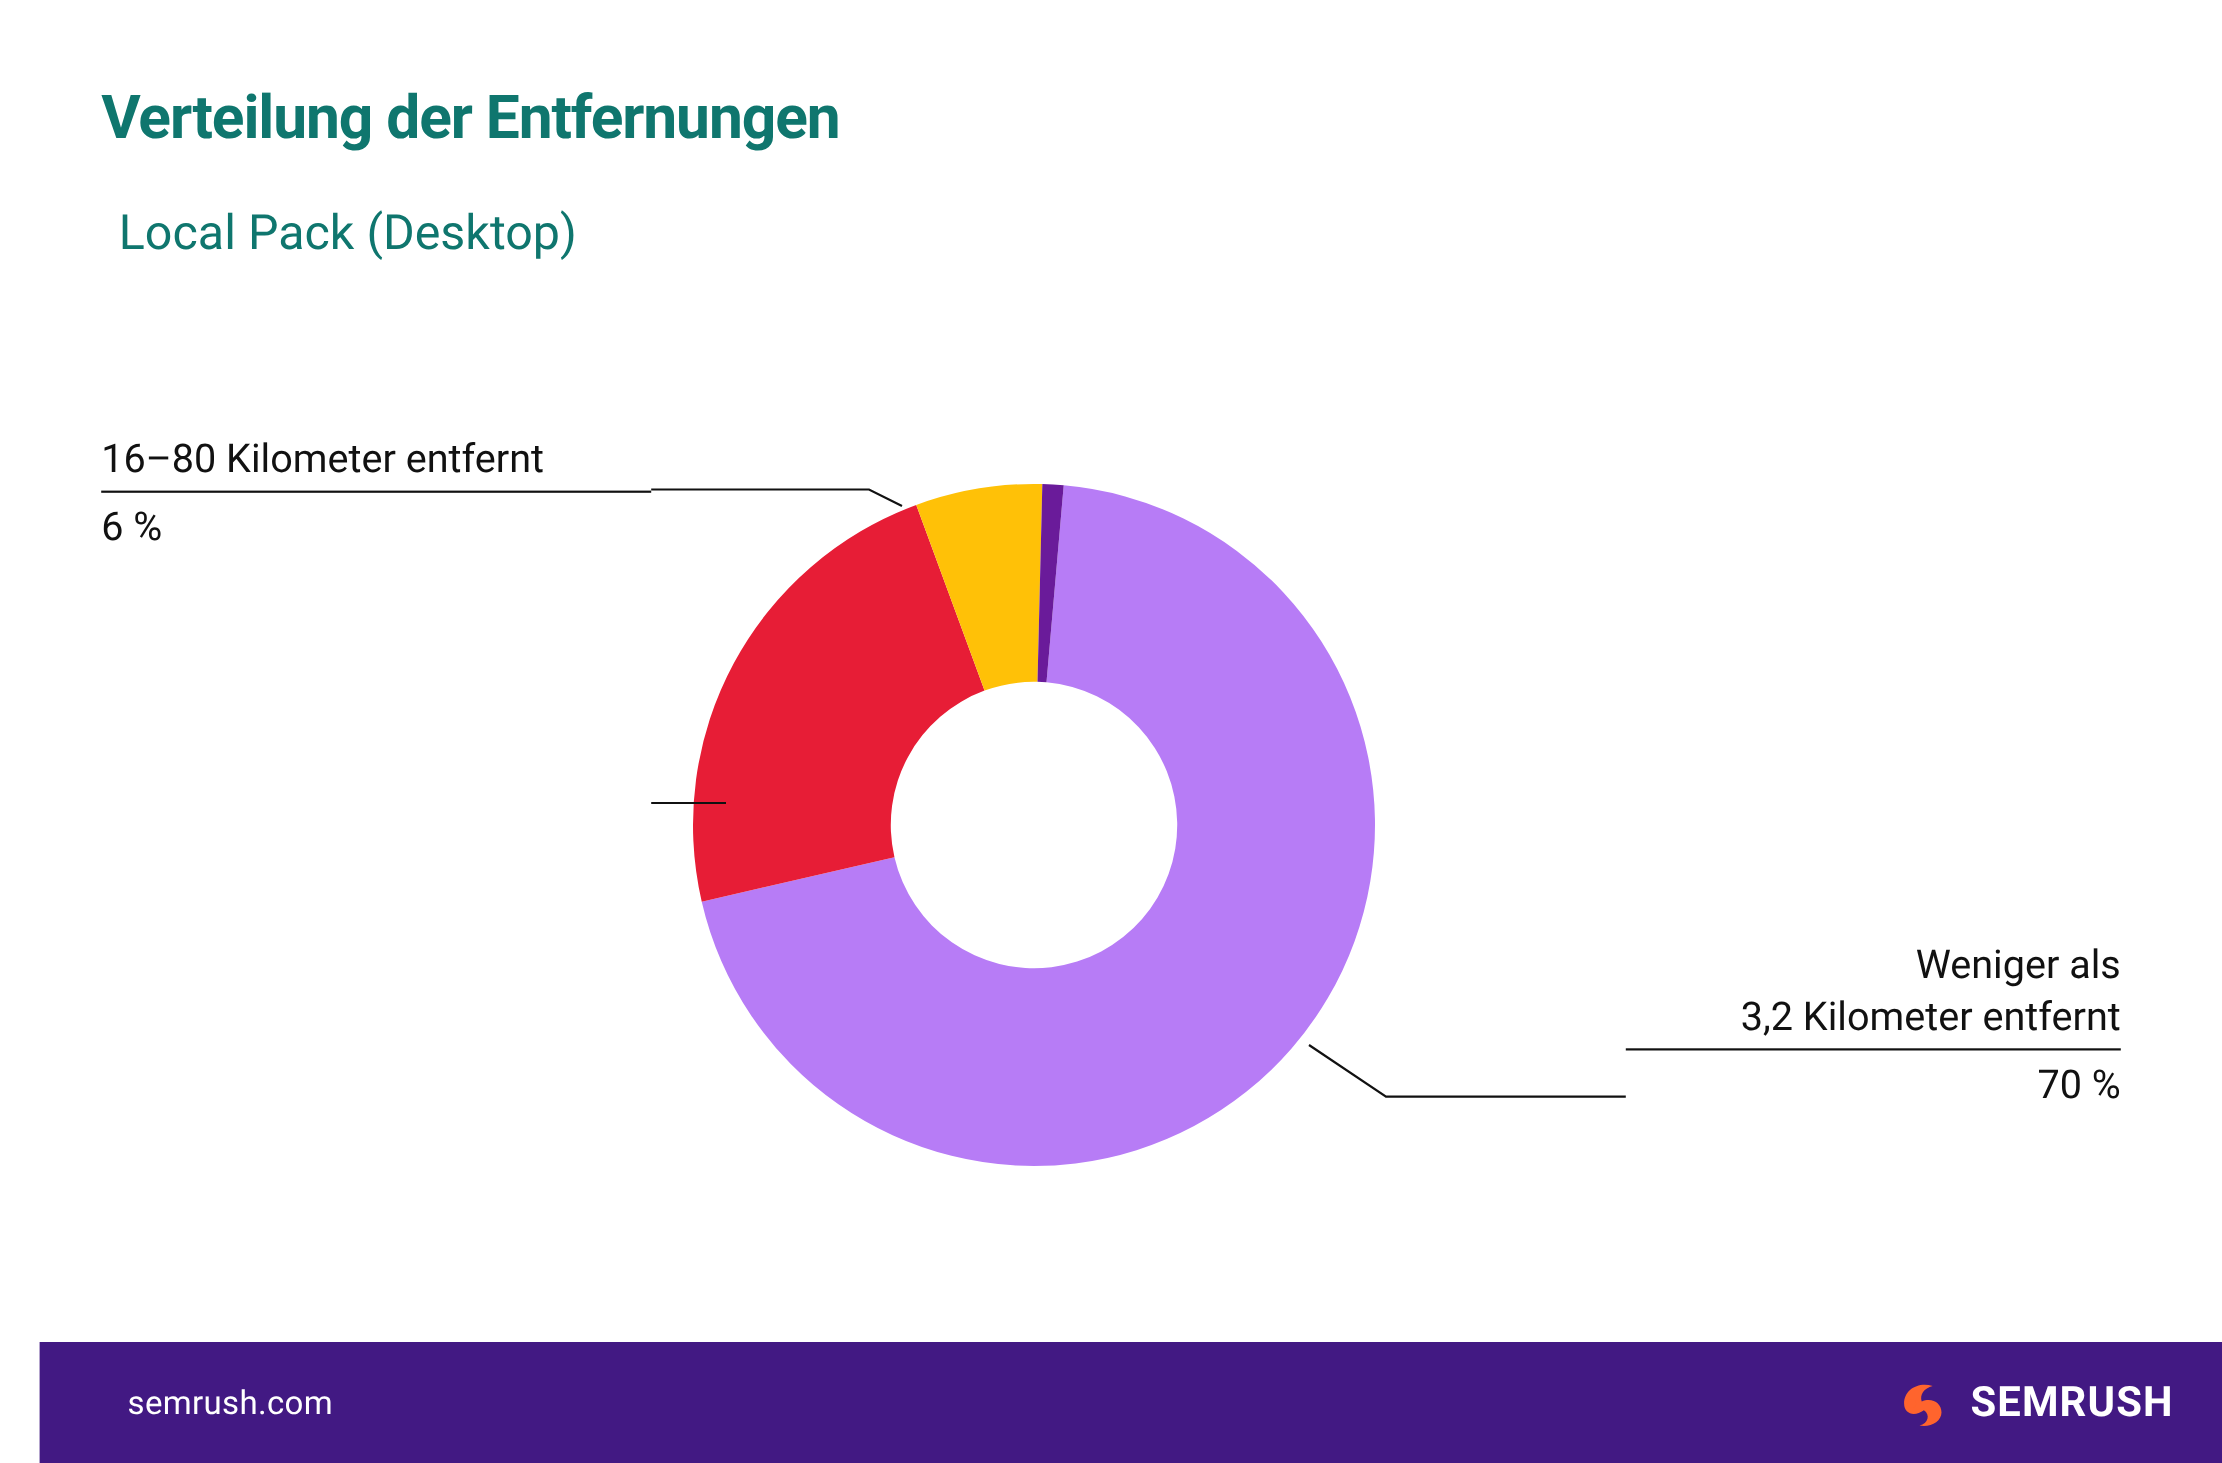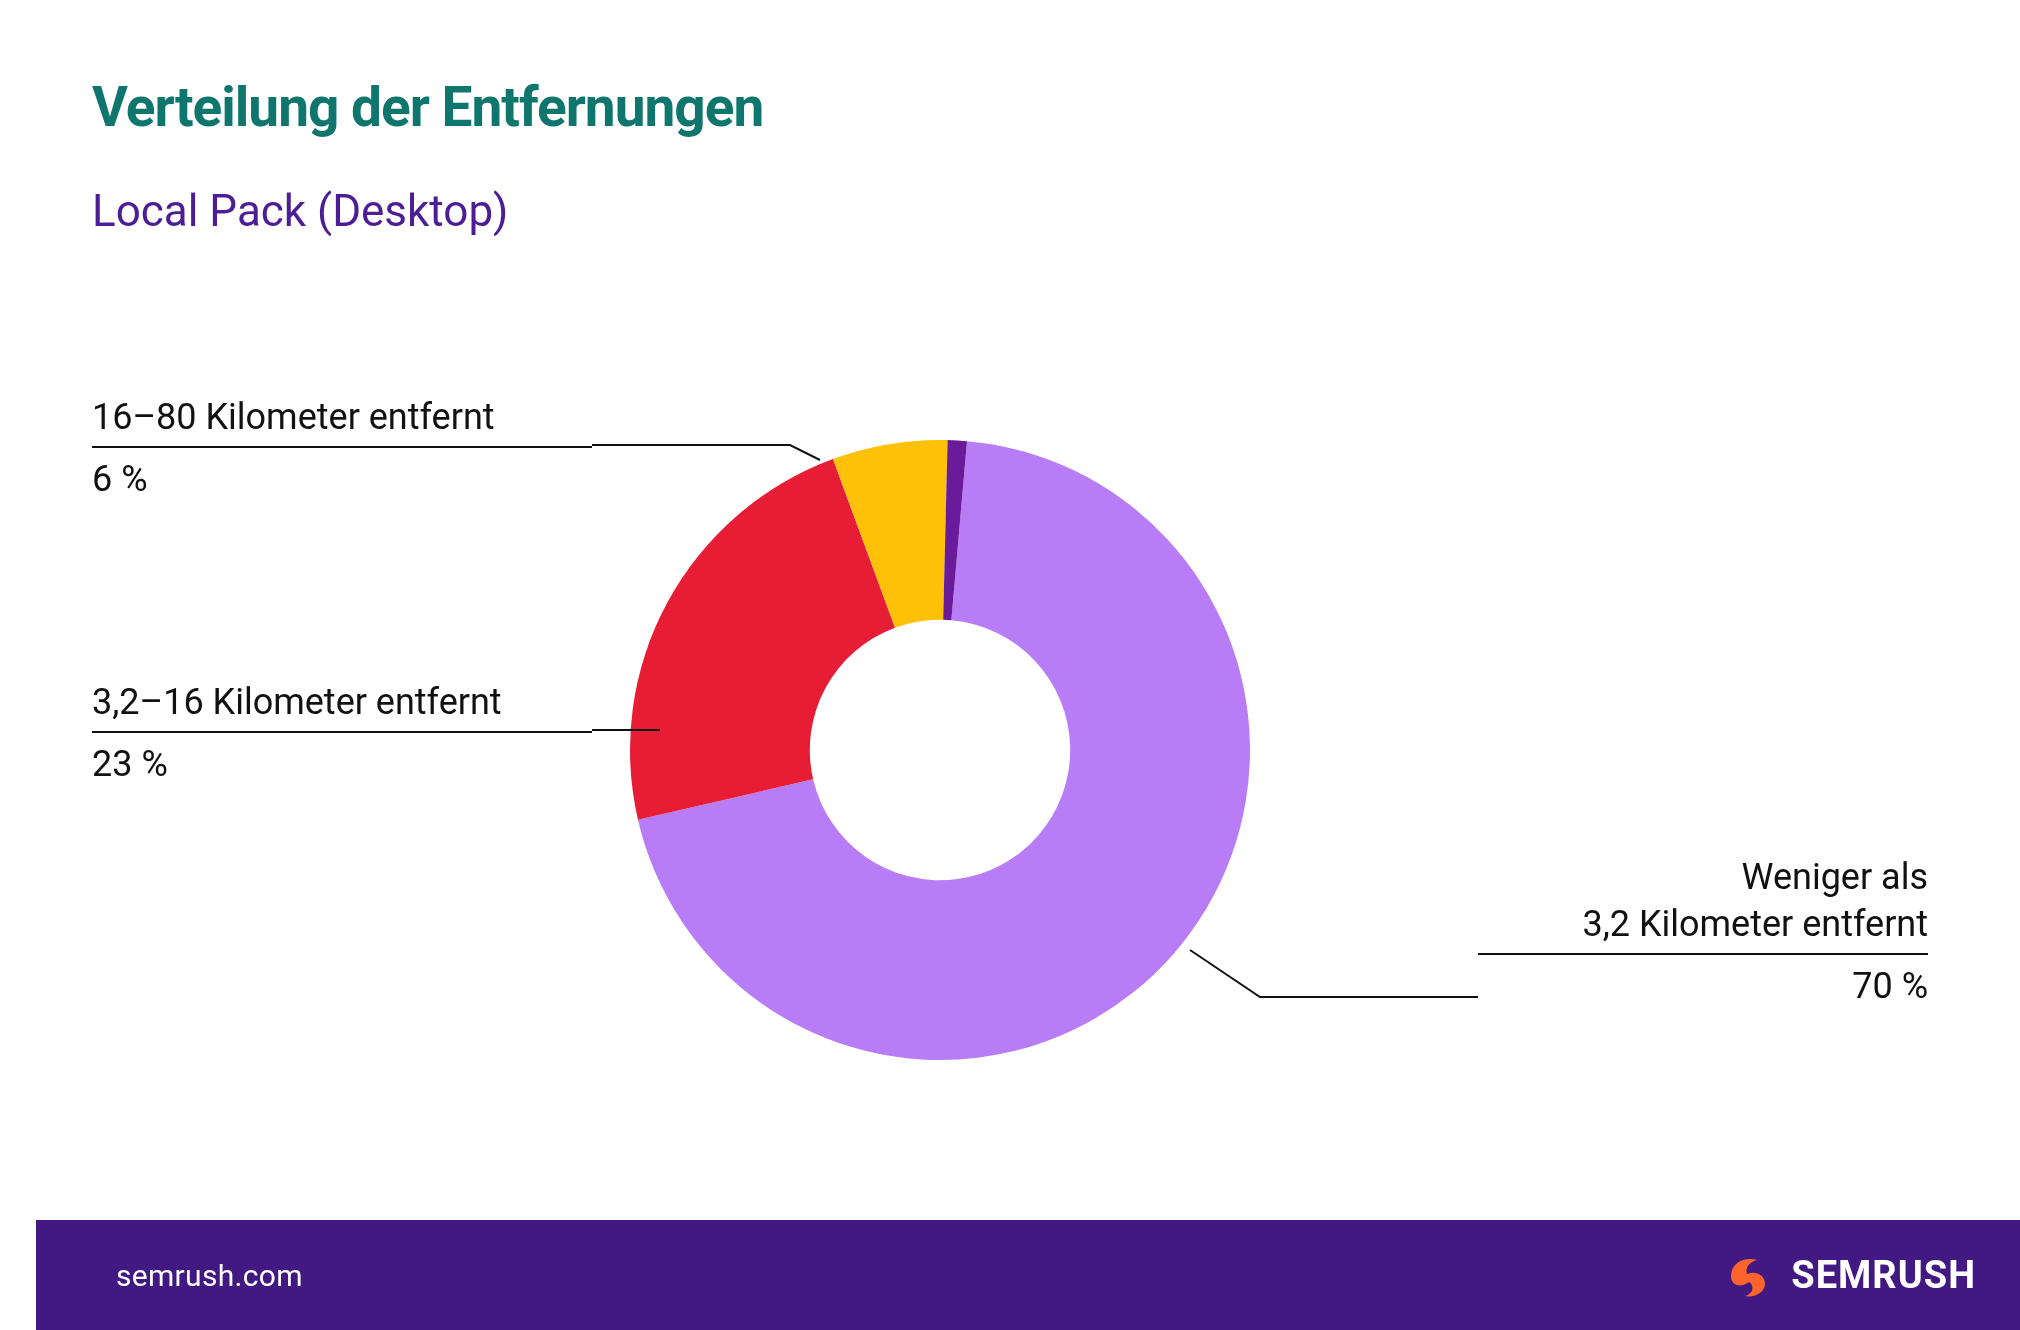--- a/index.html
+++ b/index.html
@@ -22,25 +22,25 @@
     position: absolute;
     left: 92px;
     top: 75px;
     font-size: 55px;
     font-weight: 700;
     letter-spacing: -1px;
     color: #0f766e;
   }
   .subtitle {
     position: absolute;
-    left: 92px;
+    left: 108px;
     top: 185px;
     font-size: 44px;
     font-weight: 400;
-    color: #4c1d95;
+    color: #0f766e;
   }
   
   .chart-wrap {
     position: absolute;
     left: 0;
     top: 0;
     width: 2020px;
     height: 1330px;
   }
   .chart-svg { position: absolute; left: 0; top: 0; }
@@ -120,25 +120,20 @@
         <polyline points="1190,950 1260,997 1478,997" fill="none" stroke="#111" stroke-width="2"></polyline>
       </svg>
   </div>
 
   <div class="slice-label" style="left:92px; top:395px; width:500px;">
     <span class="name">16–80 Kilometer entfernt</span>
     <div class="hr"></div>
     <span class="val">6 %</span>
   </div>
 
-  <div class="slice-label" style="left:92px; top:680px; width:500px;">
-    <span class="name">3,2–16 Kilometer entfernt</span>
-    <div class="hr"></div>
-    <span class="val">23 %</span>
-  </div>
 
   <div class="slice-label right-align" style="right:92px; top:855px; width:450px;">
     <span class="name">Weniger als</span>
     <span class="name">3,2 Kilometer entfernt</span>
     <div class="hr"></div>
     <span class="val">70 %</span>
   </div>
 
   <div class="footer">
     <div class="footer-url">semrush.com</div>

